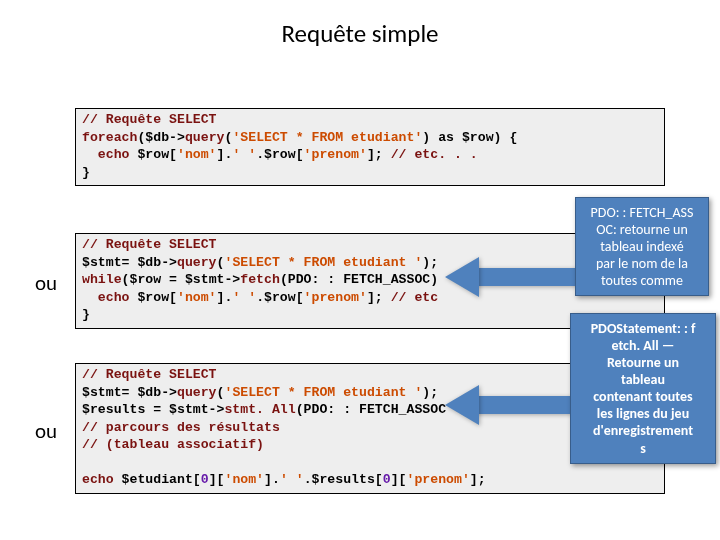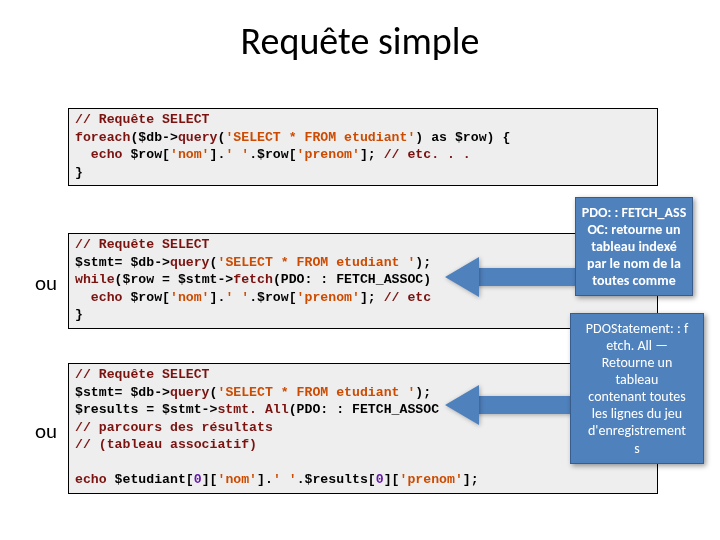--- a/index.html
+++ b/index.html
@@ -12,30 +12,30 @@
     overflow: hidden;
   }
   .slide {
     position: relative;
     width: 720px;
     height: 540px;
     box-sizing: border-box;
   }
   .title {
     text-align: center;
-    font-size: 38px;
+    font-size: 25px;
     font-family: Calibri, "Segoe UI", Arial, sans-serif;
     margin-top: 18px;
     margin-bottom: 18px;
     font-weight: 400;
     color: #000;
   }
   .code-box {
     position: absolute;
-    left: 68px;
+    left: 75px;
     width: 590px;
     background: #eeeeee;
     border: 1px solid #000;
     padding: 2px 6px 4px 6px;
     box-sizing: border-box;
   }
   .code-box pre {
     margin: 0;
     font-family: "Courier New", Courier, monospace;
     font-size: 13.2px;
@@ -114,31 +114,31 @@
 <span class="kw-comment">// (tableau associatif)</span>
 
 <span class="kw-func">echo</span><span class="kw-bold"> $etudiant[</span><span class="kw-num">0</span><span class="kw-bold">][</span><span class="kw-str">'nom'</span><span class="kw-bold">].</span><span class="kw-str">' '</span><span class="kw-bold">.$results[</span><span class="kw-num">0</span><span class="kw-bold">][</span><span class="kw-str">'prenom'</span><span class="kw-bold">];</span></pre>
   </div>
 
   <div class="ou" style="top:252px;">ou</div>
   <div class="ou" style="top:400px;">ou</div>
 
   <div class="arrow-stem" style="top:250px; left:475px; width:105px;"></div>
   <div class="arrow" style="top:239px; left:445px;"></div>
-  <div class="callout" style="top:179px; left:575px; width:118px;font-weight:bold;">
+  <div class="callout" style="top:179px; left:575px; width:134px;">
     <span>PDO: : FETCH_ASS</span><br>
     <span>OC: retourne un</span><br>
     <span>tableau indexé</span><br>
     <span>par le nom de la</span><br>
     <span>toutes comme</span><br>
   </div>
 
   <div class="arrow-stem" style="top:378px; left:475px; width:100px;"></div>
   <div class="arrow" style="top:367px; left:445px;"></div>
-  <div class="callout" style="top:295px; left:570px; width:134px;">
+  <div class="callout" style="top:295px; left:570px; width:146px;font-weight:bold;">
     <span>PDOStatement: : f</span><br>
     <span>etch. All —</span><br>
     <span>Retourne un</span><br>
     <span>tableau</span><br>
     <span>contenant toutes</span><br>
     <span>les lignes du jeu</span><br>
     <span>d'enregistrement</span><br>
     <span>s</span>
   </div>
 

